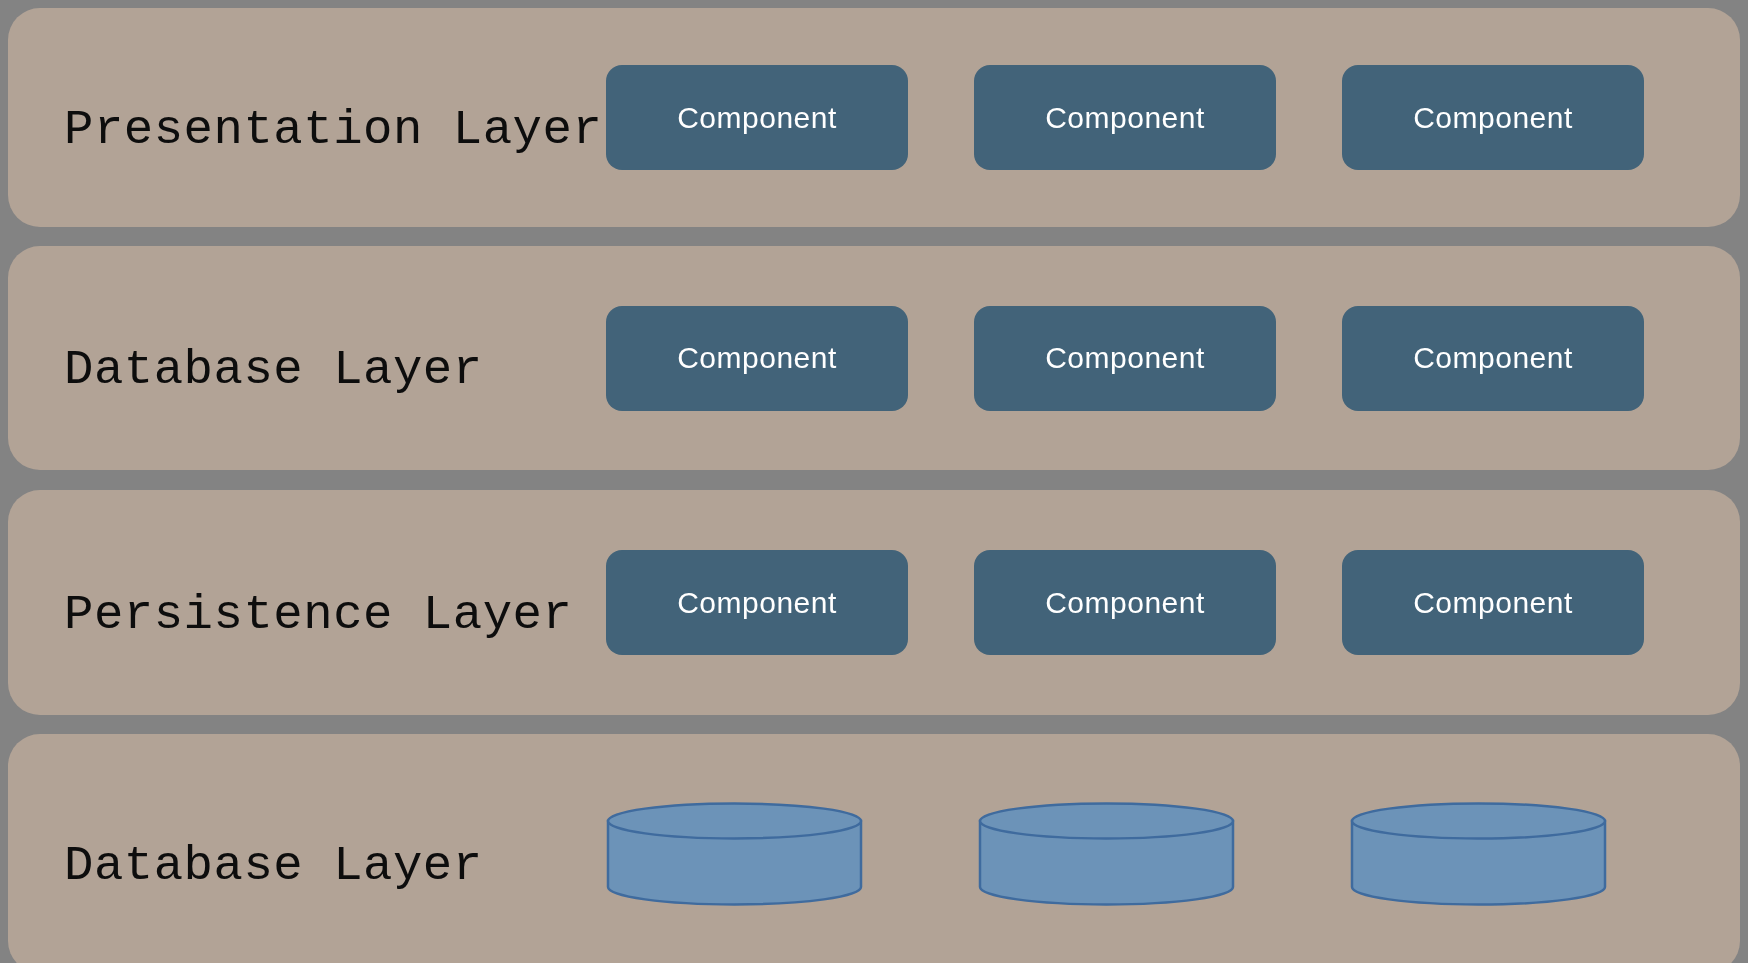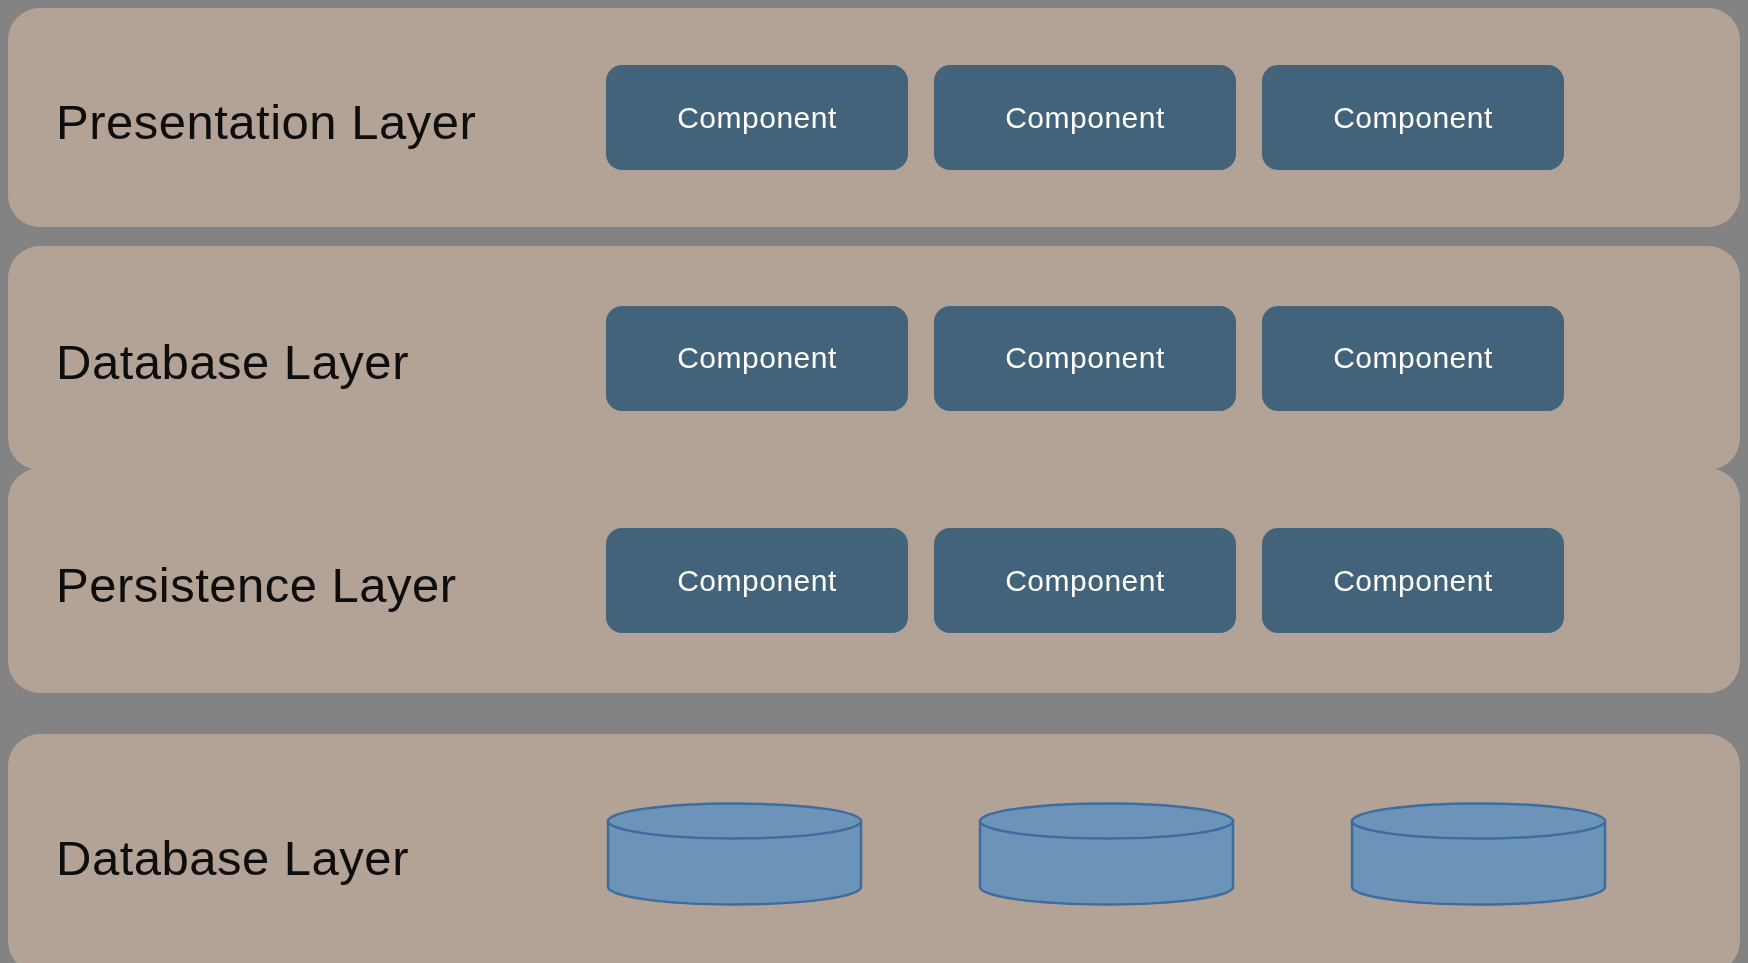--- a/index.html
+++ b/index.html
@@ -19,36 +19,37 @@
     overflow:hidden;position:relative;
   }
   .canvas{position:absolute;inset:0;}
   .band{
     position:absolute;left:8px;width:1732px;
     background:var(--layer-fill);
     border-radius:32px;
   }
   .band:nth-child(1){top:8px;height:219px;}
   .band:nth-child(2){top:246px;height:224px;}
-  .band:nth-child(3){top:468px;height:225px;}
+  .band:nth-child(3){top:490px;height:225px;}
   .band:nth-child(4){top:734px;height:239px;}
   .band-label{
     position:absolute;left:44px;top:50%;
     transform:translateY(-50%);
-    margin:4px;
+    margin:12px;
     font-size:49px;font-weight:400;
     color:var(--label-text);
     letter-spacing:0.5px;
     white-space:nowrap;
+    font-family:Liberation Mono, monospace;
   }
   .items{
     position:absolute;left:598px;top:0;height:100%;
     display:flex;align-items:center;
   }
-  .items.components{gap:26px;}
+  .items.components{gap:66px;}
   .items.databases{gap:115px;}
   .component{
     width:302px;height:105px;
     background:var(--component-fill);
     border-radius:16px;
     display:flex;align-items:center;justify-content:center;
   }
   .component span{
     color:var(--component-text);
     font-size:30px;letter-spacing:0.5px;

